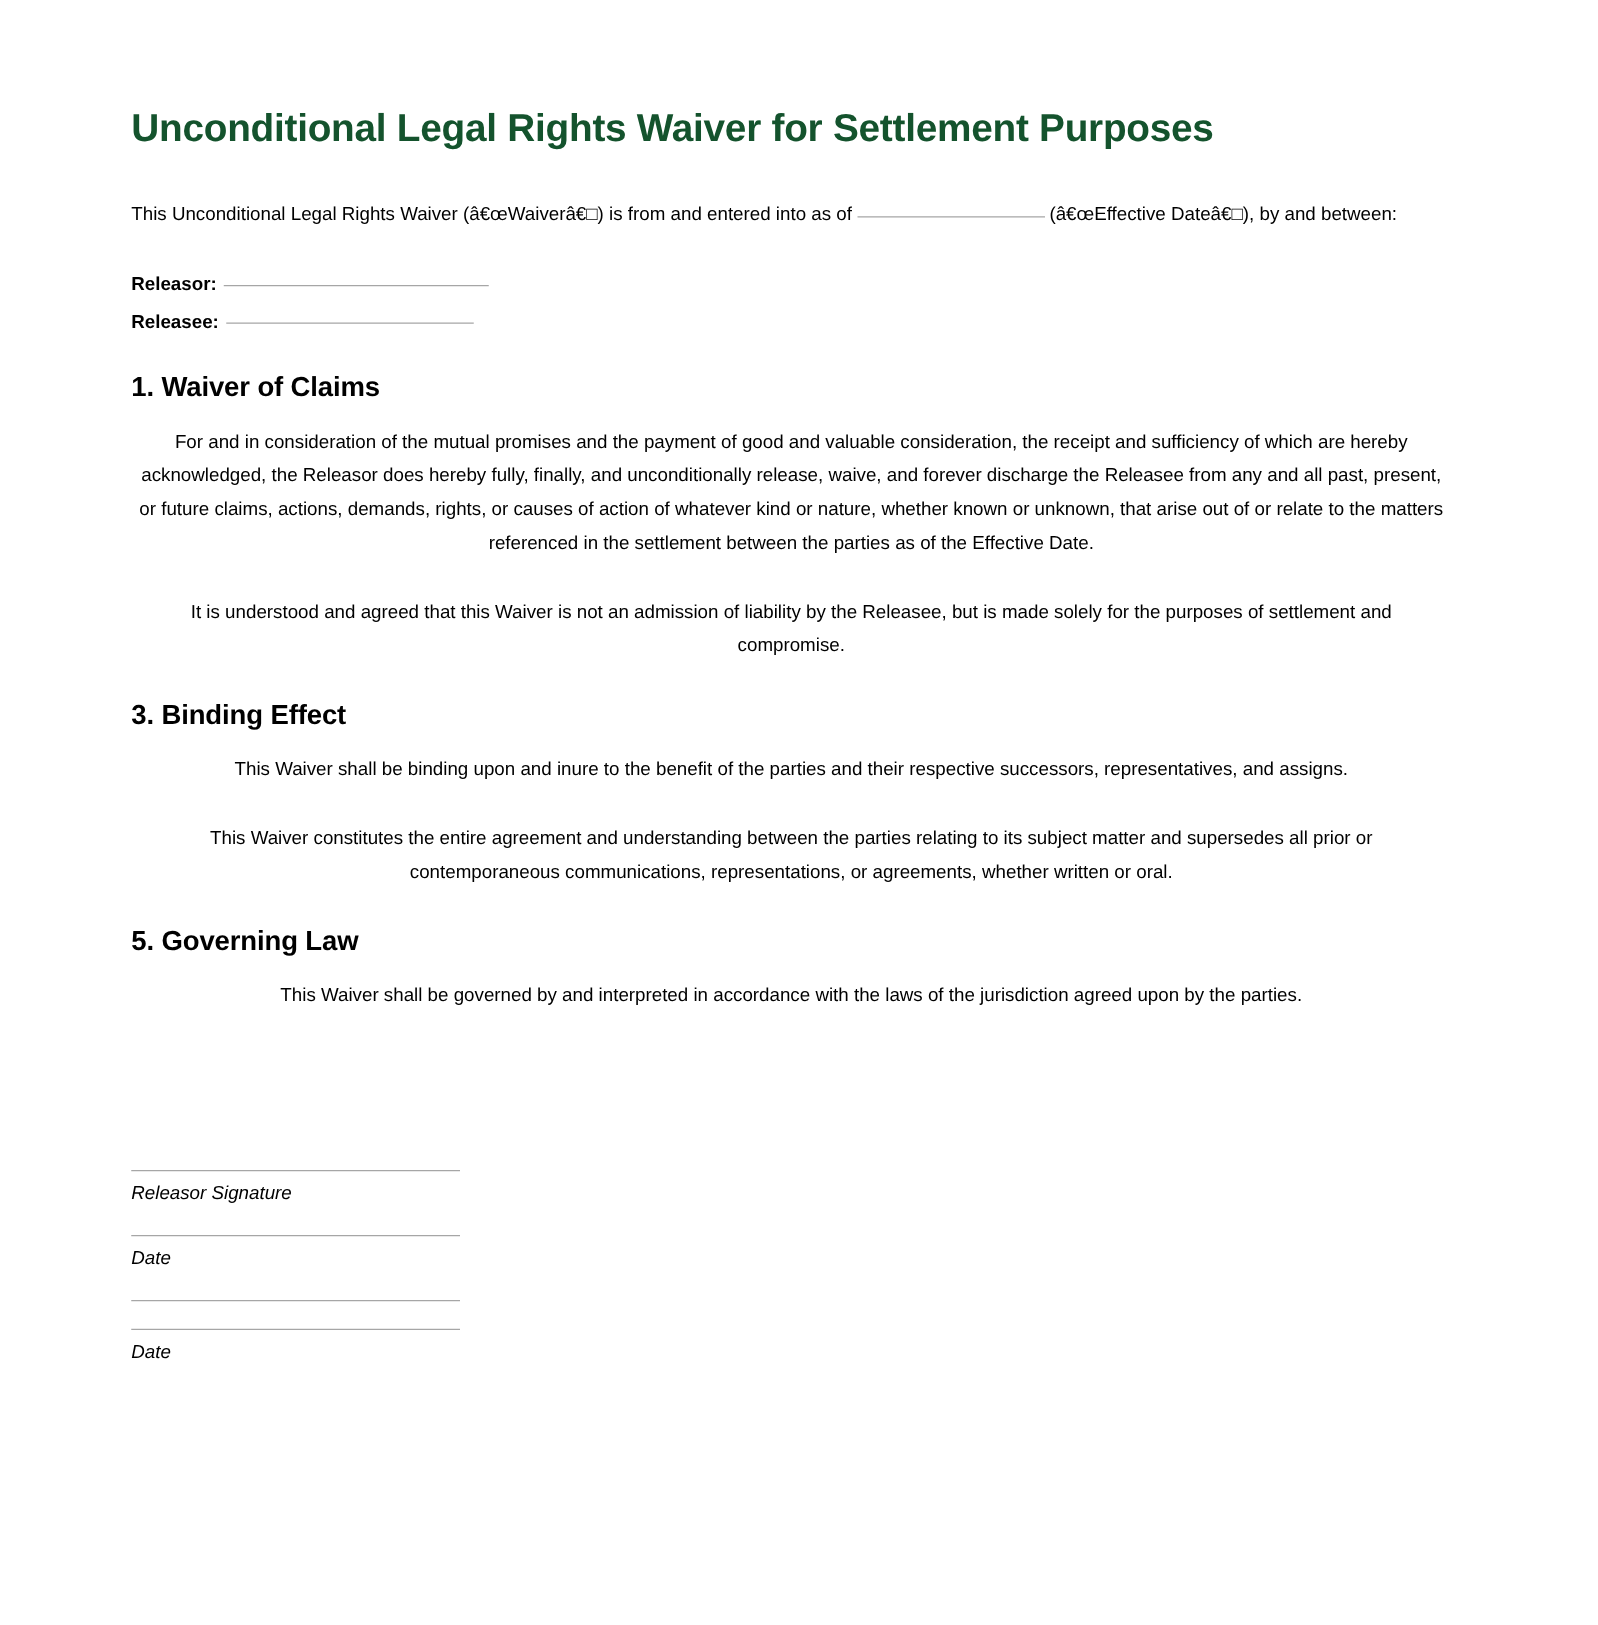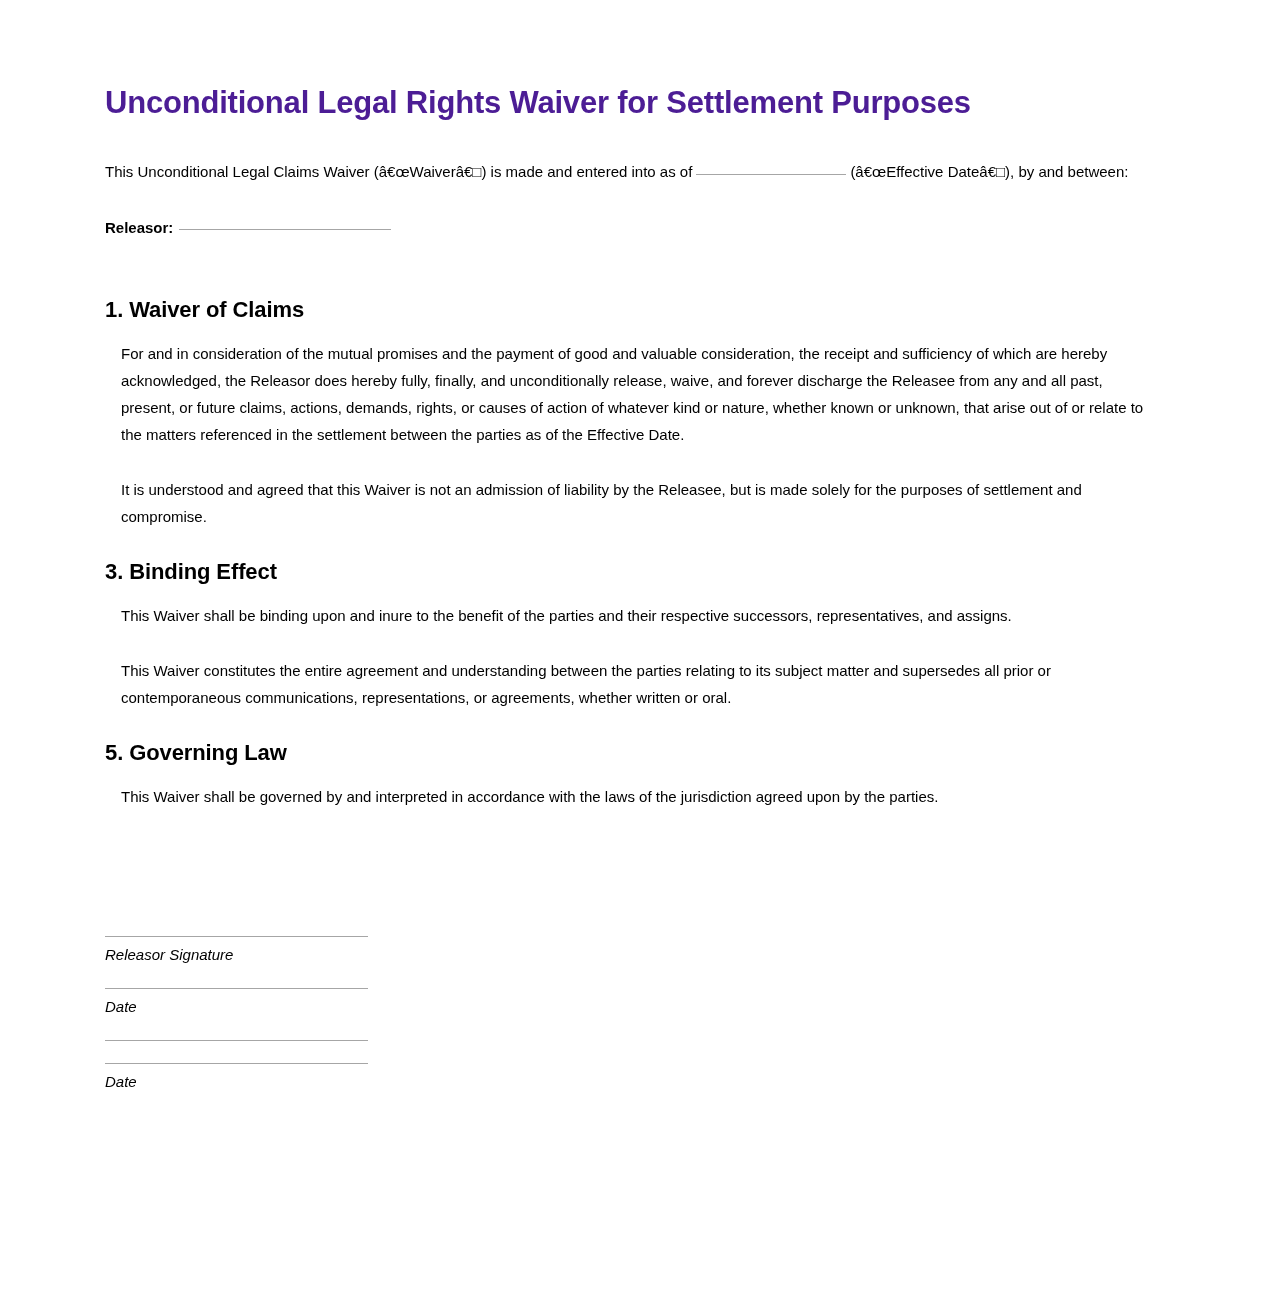--- a/index.html
+++ b/index.html
@@ -34,21 +34,21 @@
     font-size: 31px;
     line-height: 38px;
     font-weight: bold;
     letter-spacing: -0.2px;
     margin: 0;
     padding: 0;
     position: absolute;
     top: 84px;
     left: 0;
     width: 1056px;
-    color: #4c1d95;
+    color: #14532d;
   }
 
   .intro {
     position: absolute;
     top: 143px;
     left: 0;
     width: 1056px;
     font-size: 15px;
     line-height: 27px;
     color: #000;
@@ -100,23 +100,24 @@
     font-weight: bold;
     margin: 0 0 16px 0;
     padding: 0;
     color: #000;
     letter-spacing: -0.1px;
   }
   .sec { margin-bottom: 28px; }
   .sec-body {
     font-size: 15px;
     line-height: 27px;
-    margin: 16px;
-    padding: 0;
-    color: #000;
+    margin: 4px;
+    padding: 0;
+    color: #000;
+    text-align: center;
   }
   .sec + .sec { margin-top: 0; }
   .sec.s2 h2.sec-title { margin-top: 0; }
 
   .signatures {
     position: absolute;
     top: 936px;
     left: 0;
     width: 420px;
   }
@@ -134,24 +135,25 @@
   }
 </style>
 </head>
 <body>
 
 <div class="page">
   <div class="doc">
 
     <h1 class="doc-title">Unconditional Legal Rights Waiver for Settlement Purposes</h1>
 
-    <p class="intro"><span>This Unconditional Legal Claims Waiver (â€œWaiverâ€□) is made and entered into as of</span><span class="blank-line"></span><span>(â€œEffective Dateâ€□), by and between:</span></p>
+    <p class="intro"><span>This Unconditional Legal Rights Waiver (â€œWaiverâ€□) is from and entered into as of</span><span class="blank-line"></span><span>(â€œEffective Dateâ€□), by and between:</span></p>
 
     <div class="parties">
       <div class="party-row"><span class="party-label">Releasor:</span><span class="party-blank long"></span></div>
+      <div class="party-row"><span class="party-label">Releasee:</span><span class="party-blank short"></span></div>
     </div>
 
     <div class="sections">
 
       <div class="sec s1">
         <h2 class="sec-title">1. Waiver of Claims</h2>
         <p class="sec-body">For and in consideration of the mutual promises and the payment of good and valuable consideration, the receipt and sufficiency of which are hereby acknowledged, the Releasor does hereby fully, finally, and unconditionally release, waive, and forever discharge the Releasee from any and all past, present, or future claims, actions, demands, rights, or causes of action of whatever kind or nature, whether known or unknown, that arise out of or relate to the matters referenced in the settlement between the parties as of the Effective Date.</p>
       </div>
 
       <div class="sec s2">

